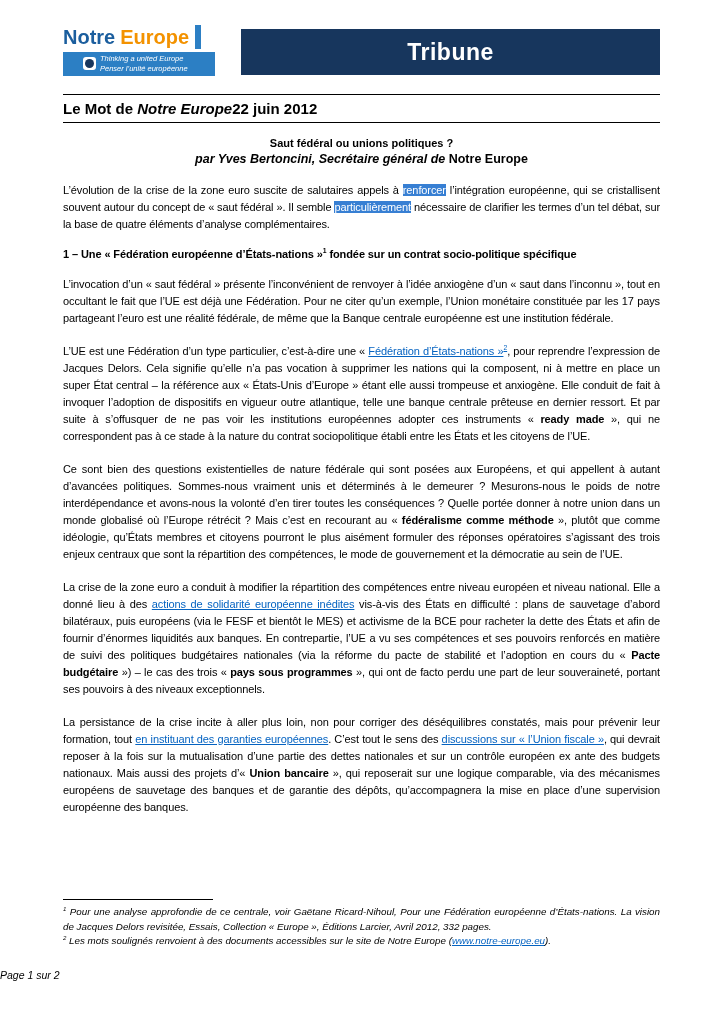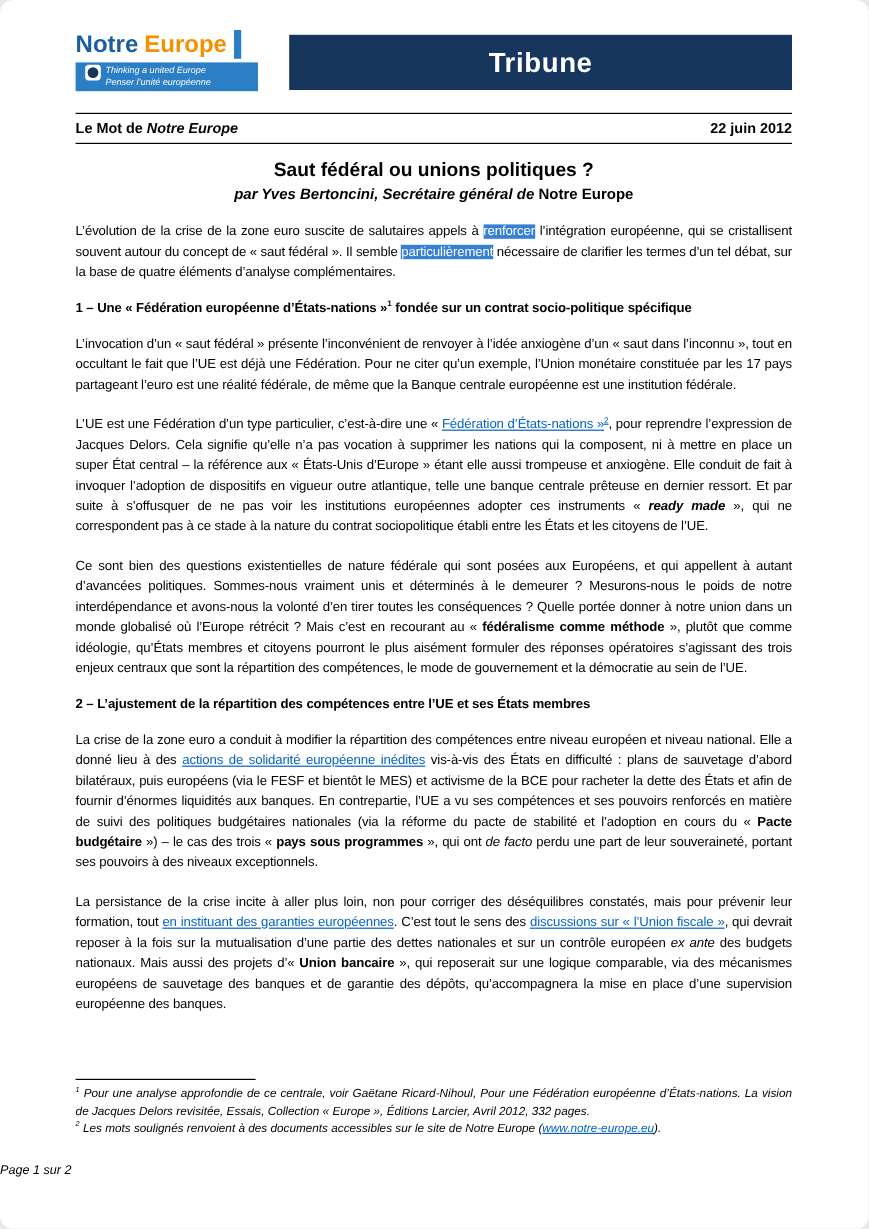--- a/index.html
+++ b/index.html
@@ -14,50 +14,49 @@
   html,body{background:#e8e8e8}
   .page{
     position:relative;
     width:724px;height:1024px;
     margin:0 auto;
     background:#fff;
     overflow:hidden;
     font-family:"Liberation Sans",sans-serif;
     color:#000;
     padding:25px 64px 0 63px;
-    border-radius:11px;
   }
   
   .header{display:flex;align-items:flex-start;margin-bottom:18px}
   .logo{width:152px;flex:0 0 auto}
   .logo-top{display:flex;align-items:center;margin-bottom:3px}
   .logo-notre{color:var(--logo_notre);font-weight:bold;font-size:20px}
   .logo-europe{color:var(--logo_europe);font-weight:bold;font-size:20px;margin-left:5px}
   .logo-bar{width:6px;height:24px;background:var(--logo_strip);margin-left:6px}
-  .logo-strip{display:flex;gap:4px;background:var(--logo_strip);padding:2px 8px;width:100%}
+  .logo-strip{display:flex;align-items:center;gap:4px;background:var(--logo_strip);padding:2px 20px;width:100%}
   .logo-mark{width:13px;height:13px;background:#fff;border-radius:3px;position:relative;flex:0 0 auto}
   .logo-mark::after{content:"";position:absolute;left:2px;top:2px;right:2px;bottom:2px;border-radius:50%;background:var(--banner)}
   .logo-taglines span{display:block;color:#fff;font-size:7.5px;font-style:italic;line-height:1.3;white-space:nowrap}
   .banner{flex:1;margin-left:26px;margin-top:4px;height:46px;background:var(--banner);color:#fff;
           display:flex;align-items:center;justify-content:center;font-weight:bold;font-size:23px;letter-spacing:.5px}
   
   .rule{border:none;border-top:1px solid #000;margin:0}
-  .meta-row{display:flex;justify-content:space-between;align-items:center;padding:5px 0;font-size:12px;font-weight:bold}
+  .meta-row{display:flex;align-items:center;padding:5px 0;font-size:15px;font-weight:bold}
   .meta-left .org{font-style:italic}
   .meta-date{}
   
-  .title{text-align:center;font-size:16px;font-weight:bold;margin:14px 0 3px}
+  .title{text-align:center;font-size:11px;font-weight:bold;margin:14px 0 3px}
   .subtitle{text-align:center;font-size:12.5px;font-weight:bold;}
   .subtitle .pre{font-style:italic}
   
   .body p{font-size:11px;line-height:17px;text-align:justify;margin:16px 0 10px;letter-spacing:-0.1px}
   .body h2{font-size:11px;font-weight:bold;margin:15px 0 10px;letter-spacing:-0.1px}
   
   .rs-b{font-weight:bold}
-  .rs-i{font-style:italic}
+  .rs-i{}
   .rs-hl{background:var(--highlight);color:#fff}
   .rs-link{color:var(--link);text-decoration:underline;cursor:pointer}
   .rs-sup{vertical-align:super;font-size:.62em;line-height:0}
   
   .footnotes{position:absolute;left:63px;right:64px;top:899px}
   .footnote-sep{width:150px;border-top:1px solid #000;margin-bottom:5px}
   .footnote{font-size:9.8px;line-height:1.5;font-style:italic;text-align:justify}
   .page-footer{position:absolute;left:0;right:0;top:969px;font-size:10.5px;font-style:italic}
 </style>
 </head>
@@ -96,21 +95,20 @@
 
   <h1 class="title">Saut fédéral ou unions politiques ?</h1>
   <div class="subtitle"><span class="pre">par Yves Bertoncini, Secrétaire général de </span><span>Notre Europe</span></div>
 
   <div class="body">
     <p><span>L’évolution de la crise de la zone euro suscite de salutaires appels à </span><span class="rs-hl">renforcer</span><span> l’intégration européenne, qui se cristallisent souvent autour du concept de « saut fédéral ». Il semble </span><span class="rs-hl">particulièrement</span><span> nécessaire de clarifier les termes d’un tel débat, sur la base de quatre éléments d’analyse complémentaires.</span></p>
     <h2><span>1 – Une « Fédération européenne d’États-nations »</span><span class="rs-sup">1</span><span> fondée sur un contrat socio-politique spécifique</span></h2>
     <p><span>L’invocation d’un « saut fédéral » présente l’inconvénient de renvoyer à l’idée anxiogène d’un « saut dans l’inconnu », tout en occultant le fait que l’UE est déjà une Fédération. Pour ne citer qu’un exemple, l’Union monétaire constituée par les 17 pays partageant l’euro est une réalité fédérale, de même que la Banque centrale européenne est une institution fédérale.</span></p>
     <p><span>L’UE est une Fédération d’un type particulier, c’est-à-dire une « </span><a class="rs-link">Fédération d’États-nations »</a><a class="rs-link rs-sup">2</a><span>, pour reprendre l’expression de Jacques Delors. Cela signifie qu’elle n’a pas vocation à supprimer les nations qui la composent, ni à mettre en place un super État central – la référence aux « États-Unis d’Europe » étant elle aussi trompeuse et anxiogène. Elle conduit de fait à invoquer l’adoption de dispositifs en vigueur outre atlantique, telle une banque centrale prêteuse en dernier ressort. Et par suite à s’offusquer de ne pas voir les institutions européennes adopter ces instruments « </span><span class="rs-b rs-i">ready made</span><span> », qui ne correspondent pas à ce stade à la nature du contrat sociopolitique établi entre les États et les citoyens de l’UE.</span></p>
     <p><span>Ce sont bien des questions existentielles de nature fédérale qui sont posées aux Européens, et qui appellent à autant d’avancées politiques. Sommes-nous vraiment unis et déterminés à le demeurer ? Mesurons-nous le poids de notre interdépendance et avons-nous la volonté d’en tirer toutes les conséquences ? Quelle portée donner à notre union dans un monde globalisé où l’Europe rétrécit ? Mais c’est en recourant au « </span><span class="rs-b">fédéralisme comme méthode</span><span> », plutôt que comme idéologie, qu’États membres et citoyens pourront le plus aisément formuler des réponses opératoires s’agissant des trois enjeux centraux que sont la répartition des compétences, le mode de gouvernement et la démocratie au sein de l’UE.</span></p>
-    <h2><span>2 – L’ajustement de la répartition des compétences entre l’UE et ses États membres</span></h2>
     <p><span>La crise de la zone euro a conduit à modifier la répartition des compétences entre niveau européen et niveau national. Elle a donné lieu à des </span><a class="rs-link">actions de solidarité européenne inédites</a><span> vis-à-vis des États en difficulté : plans de sauvetage d’abord bilatéraux, puis européens (via le FESF et bientôt le MES) et activisme de la BCE pour racheter la dette des États et afin de fournir d’énormes liquidités aux banques. En contrepartie, l’UE a vu ses compétences et ses pouvoirs renforcés en matière de suivi des politiques budgétaires nationales (via la réforme du pacte de stabilité et l’adoption en cours du « </span><span class="rs-b">Pacte budgétaire</span><span> ») – le cas des trois « </span><span class="rs-b">pays sous programmes</span><span> », qui ont </span><span class="rs-i">de facto</span><span> perdu une part de leur souveraineté, portant ses pouvoirs à des niveaux exceptionnels.</span></p>
     <p><span>La persistance de la crise incite à aller plus loin, non pour corriger des déséquilibres constatés, mais pour prévenir leur formation, tout </span><a class="rs-link">en instituant des garanties européennes</a><span>. C’est tout le sens des </span><a class="rs-link">discussions sur « l’Union fiscale »</a><span>, qui devrait reposer à la fois sur la mutualisation d’une partie des dettes nationales et sur un contrôle européen </span><span class="rs-i">ex ante</span><span> des budgets nationaux. Mais aussi des projets d’« </span><span class="rs-b">Union bancaire</span><span> », qui reposerait sur une logique comparable, via des mécanismes européens de sauvetage des banques et de garantie des dépôts, qu’accompagnera la mise en place d’une supervision européenne des banques.</span></p>
   </div>
 
   <div class="footnotes">
     <div class="footnote-sep"></div>
     <div class="footnote"><span class="rs-sup">1</span><span> Pour une analyse approfondie de ce centrale, voir Gaëtane Ricard-Nihoul, </span><span class="rs-i">Pour une Fédération européenne d’États-nations. La vision de Jacques Delors revisitée</span><span>, Essais, Collection « Europe », Éditions Larcier, Avril 2012, 332 pages.</span></div>
     <div class="footnote"><span class="rs-sup">2</span><span> Les mots soulignés renvoient à des documents accessibles sur le site de Notre Europe (</span><a class="rs-link">www.notre-europe.eu</a><span>).</span></div>
   </div>
 

